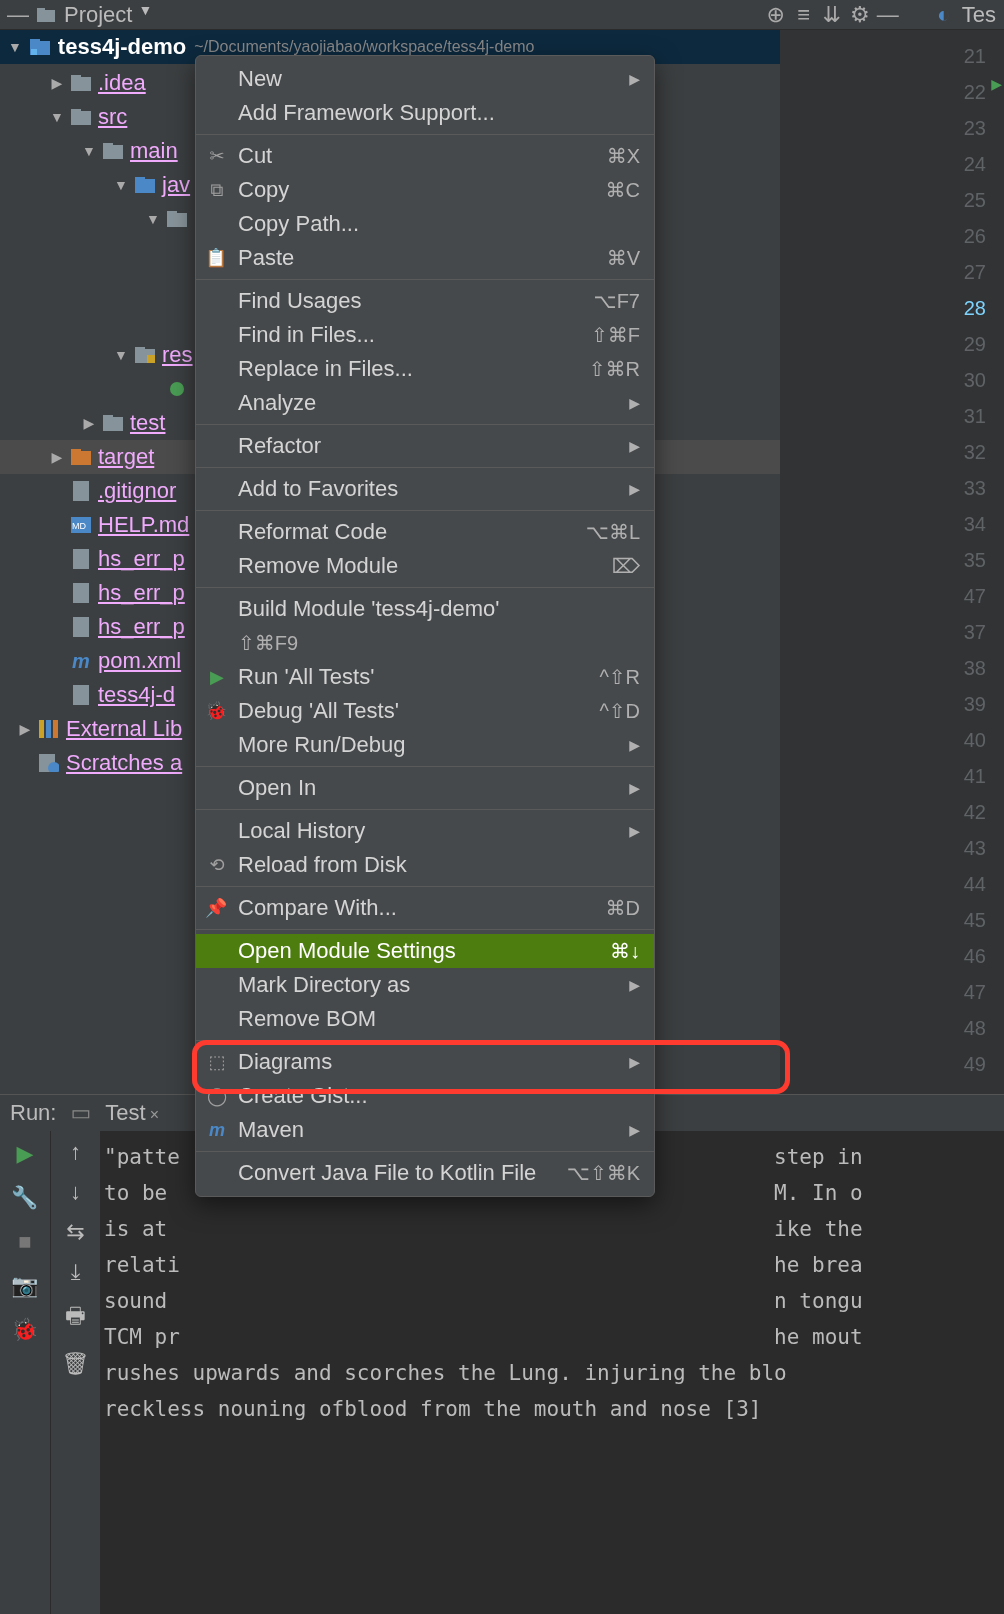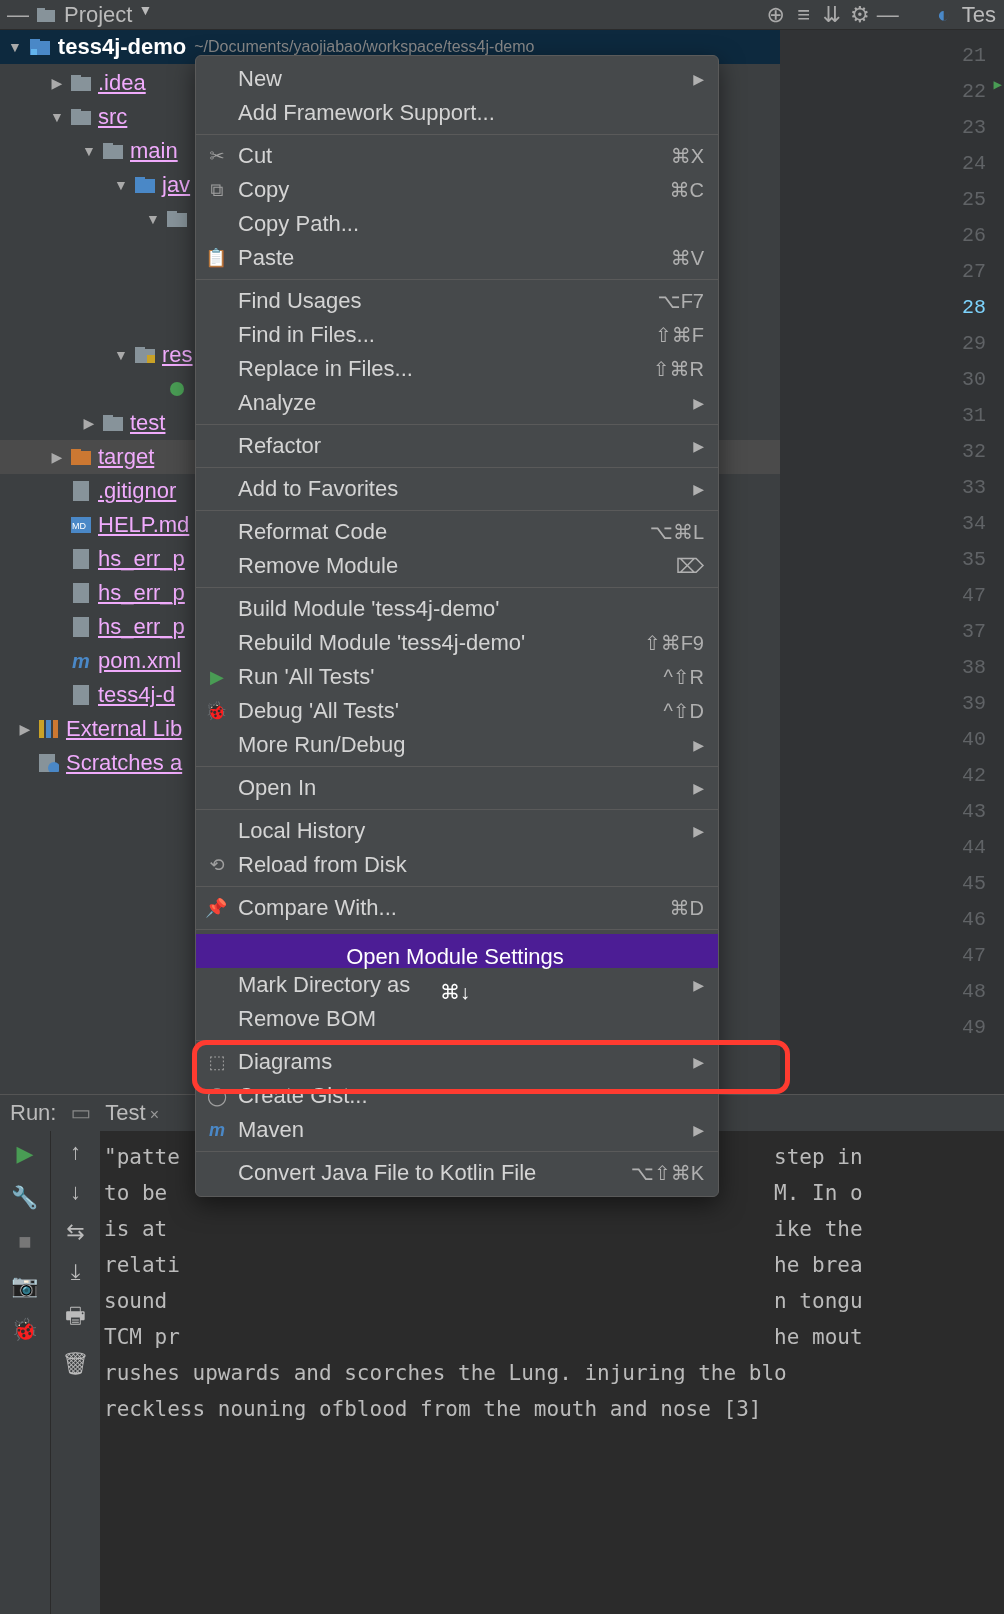--- a/index.html
+++ b/index.html
@@ -65,21 +65,20 @@
   .tree-row.selected { background: #4b4b4b; }
   .tree-row .arrow { width: 14px; display: inline-flex; justify-content: center; color: #aaa; font-size: 14px; }
   .tree-row .icon { width: 22px; height: 22px; display: inline-flex; align-items: center; justify-content: center; }
   .tree-row .label { color: #f0abfc; text-decoration: underline; }
   .gutter {
     flex: 1;
     background: #313335;
     color: #606366;
     position: relative;
     padding-top: 8px;
-    font-family: Liberation Mono, monospace;
   }
   .gutter .ln {
     height: 36px;
     text-align: right;
     padding-right: 18px;
     font-size: 20px;
     line-height: 36px;
   }
   .gutter .ln.current { color: #7dd3fc; }
   .gutter .play { position: absolute; right: 2px; color: #499c54; font-size: 14px; }
@@ -143,40 +142,39 @@
     font-size: 21px;
     padding: 8px 4px;
     line-height: 36px;
     word-break: break-all;
   }
   
   .context-menu {
     position: absolute;
     left: 195px;
     top: 55px;
-    width: 524px;
+    width: 460px;
     background: #46494b;
     border: 1px solid #5a5a5a;
     border-radius: 6px;
     box-shadow: 0 8px 24px rgba(0,0,0,0.5);
     z-index: 100;
     padding: 6px 0;
   }
   .menu-item {
     display: flex;
     align-items: center;
     height: 34px;
     padding: 0 14px 0 10px;
     gap: 10px;
     color: #d4d4d4;
   }
   .menu-item.highlighted {
-    background: #4c1d95;
+    background: #4d7c0f;
     color: #fff;
-    flex-direction: column;
   }
   .menu-item .mi-icon {
     width: 22px;
     display: inline-flex;
     justify-content: center;
     color: #a0a0a0;
     font-size: 18px;
   }
   .menu-item.highlighted .mi-icon { color: #fff; }
   .menu-item .mi-label { flex: 1; }
@@ -449,20 +447,21 @@
       <div class="ln">31</div>
       <div class="ln">32</div>
       <div class="ln">33</div>
       <div class="ln">34</div>
       <div class="ln">35</div>
       <div class="ln">47</div>
       <div class="ln">37</div>
       <div class="ln">38</div>
       <div class="ln">39</div>
       <div class="ln">40</div>
+      <div class="ln">41</div>
       <div class="ln">42</div>
       <div class="ln">43</div>
       <div class="ln">44</div>
       <div class="ln">45</div>
       <div class="ln">46</div>
       <div class="ln">47</div>
       <div class="ln">48</div>
       <div class="ln">49</div>
     </div>
 </div>
@@ -574,21 +573,20 @@
       <span class="mi-label">Remove Module</span>
       <span class="mi-shortcut">⌦</span>
     </div>
     <div class="menu-sep"></div>
     <div class="menu-item">
       <span class="mi-icon"></span>
       <span class="mi-label">Build Module 'tess4j-demo'</span>
     </div>
     <div class="menu-item">
       <span class="mi-icon"></span>
-      <span class="mi-label">Rebuild Module 'tess4j-demo'</span>
       <span class="mi-shortcut">⇧⌘F9</span>
     </div>
     <div class="menu-item">
       <span class="mi-icon">
         <span style="color:#499c54;">▶</span>
       </span>
       <span class="mi-label">Run 'All Tests'</span>
       <span class="mi-shortcut">^⇧R</span>
     </div>
     <div class="menu-item">

